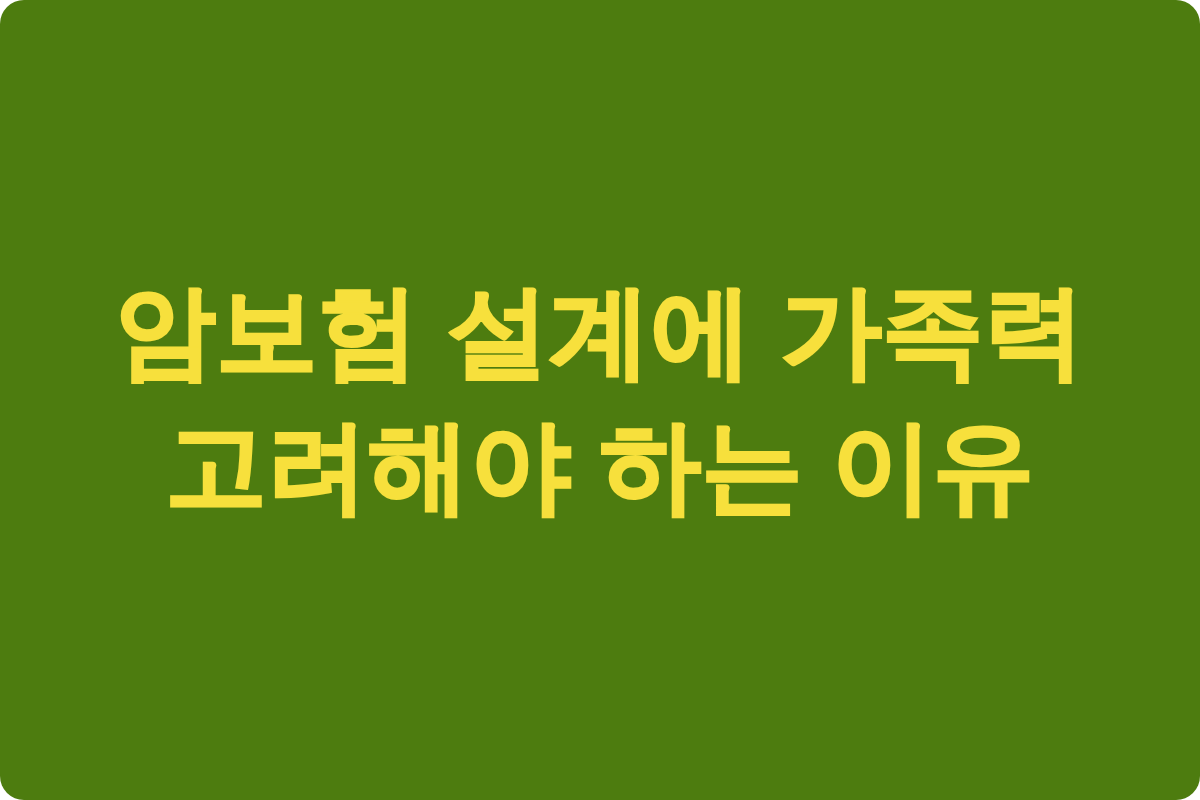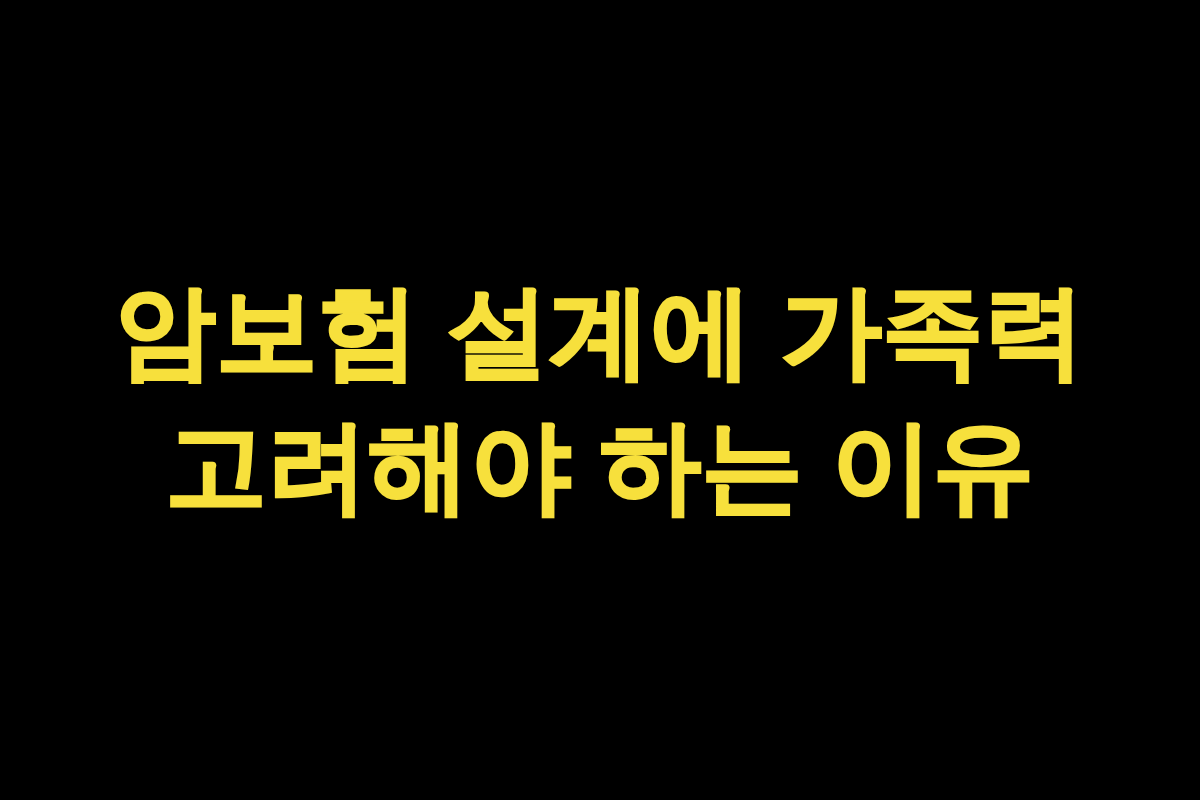--- a/index.html
+++ b/index.html
@@ -43,17 +43,17 @@
     white-space: normal;
     
     paint-order: stroke fill;
     -webkit-text-stroke: 2.5px #F7E03C;
     text-rendering: geometricPrecision;
   }
 </style>
 </head>
 <body>
 
-<div id="title-card" style="background: #000000;">
+<div id="title-card" style="background: #4d7c0f; border-radius: 24px;">
 
   <h1 id="headline" style="color: rgb(247, 224, 60); -webkit-text-stroke: 2.5px rgb(247, 224, 60);">암보험 설계에 가족력 고려해야 하는 이유</h1>
 
 </div>
 
 </body></html>

